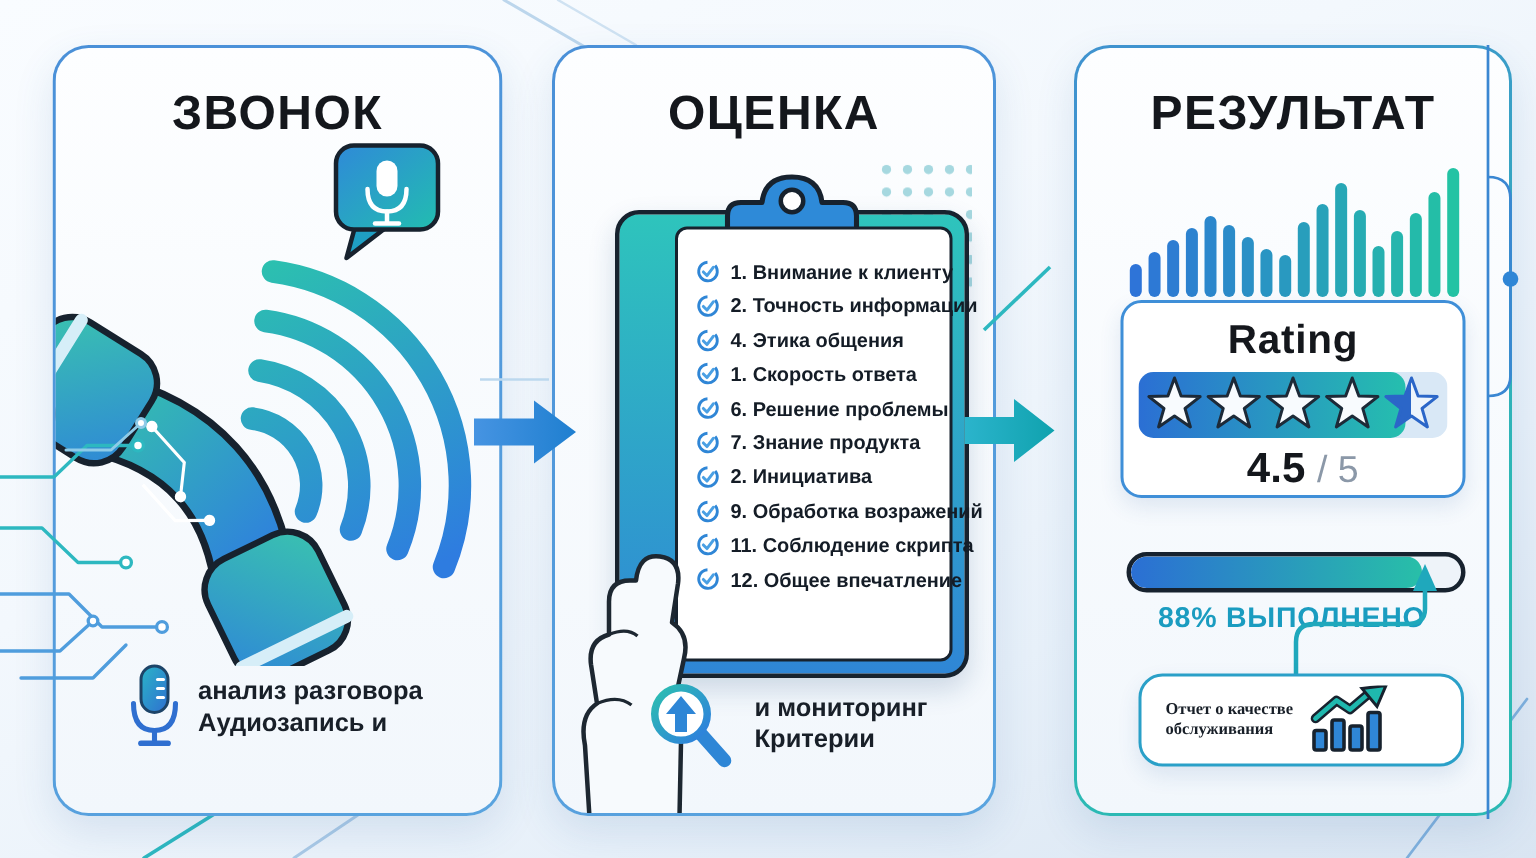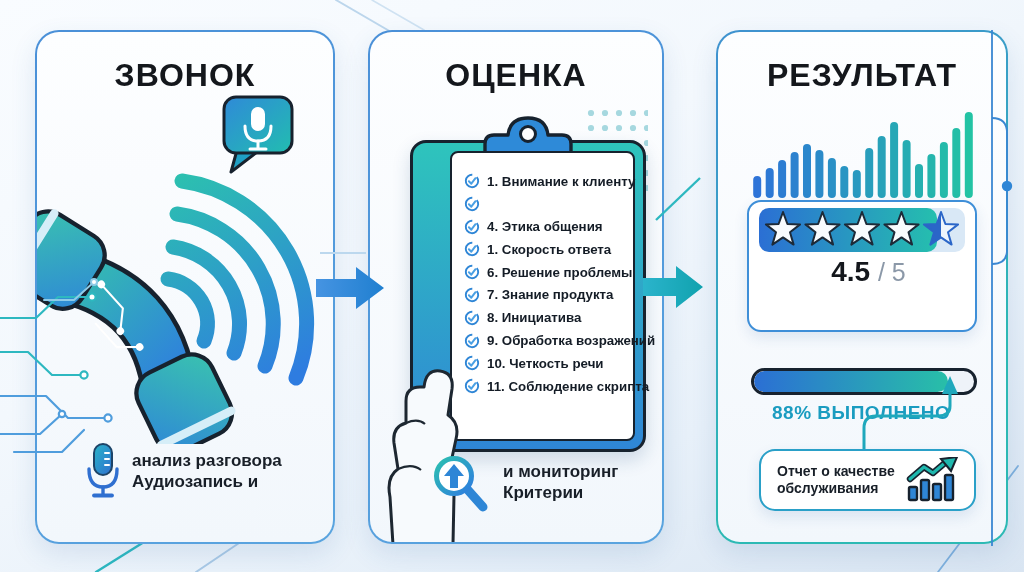--- a/index.html
+++ b/index.html
@@ -78,21 +78,21 @@
     position:absolute;left:54px;top:370px;z-index:2;font-size:19px;font-weight:700;
     letter-spacing:.5px;color:#1a9cc0;
   }
   .flow-arrow-up{position:absolute;left:128px;top:338px;z-index:2;}
   .report-box{
     position:absolute;left:41px;top:417px;width:217px;height:62px;z-index:3;
     background:#fff;border:2px solid #2aa0c8;border-radius:16px;
     display:flex;align-items:center;gap:10px;padding:0 10px 0 16px;box-sizing:border-box;
     box-shadow:0 6px 14px rgba(40,90,160,.12);
   }
-  .report-text{font-size:14px;font-weight:800;line-height:1.2;color:#181f28;}
+  .report-text{font-size:11px;font-weight:800;line-height:1.2;color:#181f28;font-family:Liberation Serif, serif;}
 </style>
 </head>
 <body>
 
 <div class="stage">
 
   <svg class="decor" width="1024" height="572" viewBox="0 0 1024 572">
     <g fill="none" stroke-linecap="round">
       <path d="M336 0 L398 36" stroke="#bcd6ec" stroke-width="2"></path>
       <path d="M372 0 L424 30" stroke="#cfe2f2" stroke-width="1.6"></path>
@@ -213,20 +213,21 @@
                 <circle cx="8" cy="8" r="6.2" fill="#fff" stroke="#2f86d6" stroke-width="1.9" stroke-dasharray="33 6" transform="rotate(-40 8 8)"></circle>
                 <path d="M4.9 8.3 L7.3 10.7 L11.5 5.2" fill="none" stroke="#4aa0e4" stroke-width="2" stroke-linecap="round" stroke-linejoin="round"></path>
               </svg>
               <span class="ck-text">1. Внимание к клиенту</span>
             </div>
             <div class="check-item">
               <svg class="ck" viewBox="0 0 16 16">
                 <circle cx="8" cy="8" r="6.2" fill="#fff" stroke="#2f86d6" stroke-width="1.9" stroke-dasharray="33 6" transform="rotate(-40 8 8)"></circle>
                 <path d="M4.9 8.3 L7.3 10.7 L11.5 5.2" fill="none" stroke="#4aa0e4" stroke-width="2" stroke-linecap="round" stroke-linejoin="round"></path>
               </svg>
+              <span class="ck-text">2. Точность информации</span>
             </div>
             <div class="check-item">
               <svg class="ck" viewBox="0 0 16 16">
                 <circle cx="8" cy="8" r="6.2" fill="#fff" stroke="#2f86d6" stroke-width="1.9" stroke-dasharray="33 6" transform="rotate(-40 8 8)"></circle>
                 <path d="M4.9 8.3 L7.3 10.7 L11.5 5.2" fill="none" stroke="#4aa0e4" stroke-width="2" stroke-linecap="round" stroke-linejoin="round"></path>
               </svg>
               <span class="ck-text">4. Этика общения</span>
             </div>
             <div class="check-item">
               <svg class="ck" viewBox="0 0 16 16">
@@ -247,42 +248,42 @@
                 <circle cx="8" cy="8" r="6.2" fill="#fff" stroke="#2f86d6" stroke-width="1.9" stroke-dasharray="33 6" transform="rotate(-40 8 8)"></circle>
                 <path d="M4.9 8.3 L7.3 10.7 L11.5 5.2" fill="none" stroke="#4aa0e4" stroke-width="2" stroke-linecap="round" stroke-linejoin="round"></path>
               </svg>
               <span class="ck-text">7. Знание продукта</span>
             </div>
             <div class="check-item">
               <svg class="ck" viewBox="0 0 16 16">
                 <circle cx="8" cy="8" r="6.2" fill="#fff" stroke="#2f86d6" stroke-width="1.9" stroke-dasharray="33 6" transform="rotate(-40 8 8)"></circle>
                 <path d="M4.9 8.3 L7.3 10.7 L11.5 5.2" fill="none" stroke="#4aa0e4" stroke-width="2" stroke-linecap="round" stroke-linejoin="round"></path>
               </svg>
-              <span class="ck-text">8. Инициатива</span>
+              <span class="ck-text">2. Инициатива</span>
             </div>
             <div class="check-item">
               <svg class="ck" viewBox="0 0 16 16">
                 <circle cx="8" cy="8" r="6.2" fill="#fff" stroke="#2f86d6" stroke-width="1.9" stroke-dasharray="33 6" transform="rotate(-40 8 8)"></circle>
                 <path d="M4.9 8.3 L7.3 10.7 L11.5 5.2" fill="none" stroke="#4aa0e4" stroke-width="2" stroke-linecap="round" stroke-linejoin="round"></path>
               </svg>
               <span class="ck-text">9. Обработка возражений</span>
             </div>
             <div class="check-item">
               <svg class="ck" viewBox="0 0 16 16">
                 <circle cx="8" cy="8" r="6.2" fill="#fff" stroke="#2f86d6" stroke-width="1.9" stroke-dasharray="33 6" transform="rotate(-40 8 8)"></circle>
                 <path d="M4.9 8.3 L7.3 10.7 L11.5 5.2" fill="none" stroke="#4aa0e4" stroke-width="2" stroke-linecap="round" stroke-linejoin="round"></path>
               </svg>
-              <span class="ck-text">10. Четкость речи</span>
-            </div>
-            <div class="check-item">
-              <svg class="ck" viewBox="0 0 16 16">
-                <circle cx="8" cy="8" r="6.2" fill="#fff" stroke="#2f86d6" stroke-width="1.9" stroke-dasharray="33 6" transform="rotate(-40 8 8)"></circle>
-                <path d="M4.9 8.3 L7.3 10.7 L11.5 5.2" fill="none" stroke="#4aa0e4" stroke-width="2" stroke-linecap="round" stroke-linejoin="round"></path>
-              </svg>
               <span class="ck-text">11. Соблюдение скрипта</span>
+            </div>
+            <div class="check-item">
+              <svg class="ck" viewBox="0 0 16 16">
+                <circle cx="8" cy="8" r="6.2" fill="#fff" stroke="#2f86d6" stroke-width="1.9" stroke-dasharray="33 6" transform="rotate(-40 8 8)"></circle>
+                <path d="M4.9 8.3 L7.3 10.7 L11.5 5.2" fill="none" stroke="#4aa0e4" stroke-width="2" stroke-linecap="round" stroke-linejoin="round"></path>
+              </svg>
+              <span class="ck-text">12. Общее впечатление</span>
             </div>
           </div>
       </div>
     </div>
 
     <svg class="hand" width="150" height="266" viewBox="0 0 150 266">
       <path d="M52 266 L46 170 Q42 150 54 142 L50 116 Q48 100 62 96 L62 74 Q62 60 76 60 L80 60 Q82 42 96 44 Q110 46 108 62 L104 88 Q116 96 112 112 L106 140 Q118 152 110 168 L108 266 Z" fill="#f7fafd" stroke="#1d2731" stroke-width="3" stroke-linejoin="round"></path>
       <path d="M62 96 Q74 91 81 97" fill="none" stroke="#1d2731" stroke-width="2.2"></path>
       <path d="M54 142 Q68 136 77 143" fill="none" stroke="#1d2731" stroke-width="2.2"></path>
     </svg>
@@ -326,20 +327,21 @@
           <rect x="151.6" y="34" width="8" height="58" rx="4" fill="#26acb3"></rect>
           <rect x="164.0" y="58" width="8" height="34" rx="4" fill="#26b0b0"></rect>
           <rect x="176.4" y="48" width="8" height="44" rx="4" fill="#25b5ad"></rect>
           <rect x="188.9" y="36" width="8" height="56" rx="4" fill="#24baaa"></rect>
           <rect x="201.3" y="22" width="8" height="70" rx="4" fill="#24bea7"></rect>
           <rect x="213.8" y="6" width="8" height="86" rx="4" fill="#23c3a4"></rect>
         </g>
     </svg>
 
     <div class="rating-box">
+      <div class="rating-label">Rating</div>
       <svg class="star-strip" width="206" height="46" viewBox="0 0 206 46">
         <defs>
           <linearGradient id="gstars" x1="0" y1="0" x2="1" y2="0">
             <stop offset="0" stop-color="#2b6fd4"></stop>
               <stop offset="1" stop-color="#25bfae"></stop>
           </linearGradient>
           <linearGradient id="ghalf" x1="0" y1="0" x2="1" y2="0">
             <stop offset="0" stop-color="#2b66c8"></stop>
               <stop offset="0.5" stop-color="#2b66c8"></stop>
             <stop offset="0.5" stop-color="#eef5fc"></stop>

